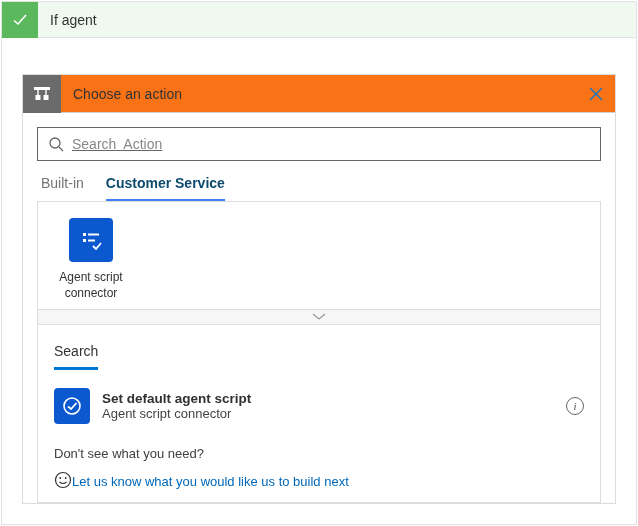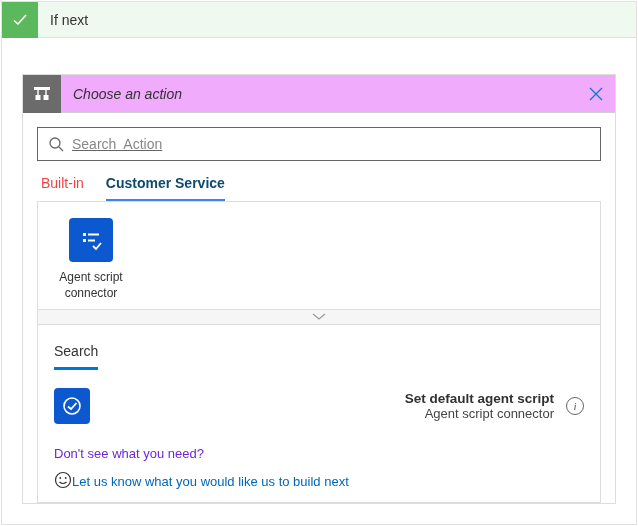--- a/index.html
+++ b/index.html
@@ -44,23 +44,22 @@
       padding: 36px 20px 0 20px;
     }
     .panel {
       border: 1px solid #ddd;
       background: #fff;
     }
     .panel-header {
       display: flex;
       align-items: center;
       height: 38px;
-      background: #f0abfc;
+      background: #f97316;
       border-bottom: 1px solid #d0d0d0;
-      font-style: italic;
     }
     .panel-header .icon-box {
       width: 38px;
       height: 38px;
       background: #6b6b6b;
       display: flex;
       align-items: center;
       justify-content: center;
       color: #fff;
     }
@@ -104,21 +103,21 @@
     .search-box input::placeholder { color: #888; }
     
     .tabs {
       display: flex;
       gap: 22px;
       padding: 14px 4px 0 4px;
     }
     .tab {
       padding-bottom: 8px;
       cursor: pointer;
-      color: #ef4444;
+      color: #737373;
     }
     .tab.active {
       color: #0c4a6e;
       font-weight: 600;
       border-bottom: 2px solid #3b82f6;
     }
     
     .tiles-box {
       border: 1px solid #ddd;
       border-bottom: none;
@@ -187,57 +186,57 @@
       width: 36px;
       height: 36px;
       border-radius: 4px;
       background: #0c59cf;
       display: flex;
       align-items: center;
       justify-content: center;
       color: #fff;
       flex-shrink: 0;
     }
-    .action-row .action-text { flex: 1; text-align: right; }
+    .action-row .action-text { flex: 1; }
     .action-row .action-title { font-weight: 600; font-size: 13.5px; }
     .action-row .action-sub { font-size: 13px; color: #444; }
     .action-row .info {
       width: 18px;
       height: 18px;
       border: 1px solid #666;
       border-radius: 50%;
       display: flex;
       align-items: center;
       justify-content: center;
       font-size: 11px;
       color: #555;
       font-style: italic;
       font-family: Georgia, serif;
     }
-    .footer-prompt { font-size: 13px; color: #6d28d9; margin-top: 4px; }
+    .footer-prompt { font-size: 13px; color: #404040; margin-top: 4px; }
     .footer-link-row {
       display: flex;
       align-items: center;
       margin-top: 10px;
       font-size: 13px;
     }
     .footer-link-row a { color: #0067b8; text-decoration: none; cursor: pointer; }
   </style>
 </head>
 <body>
 
 <div class="outer-border">
 
   <div class="top-bar">
     <div class="check-box">
       <svg width="16" height="16" viewBox="0 0 16 16">
           <path d="M2 8.5 L6 12 L14 3" stroke="#fff" stroke-width="1.6" fill="none"></path>
         </svg>
     </div>
-    <div class="title">If next</div>
+    <div class="title">If agent</div>
   </div>
 
   <div class="content">
     <div class="panel">
 
       <div class="panel-header">
         <div class="icon-box">
           <svg width="20" height="20" viewBox="0 0 20 20">
             <rect x="2" y="3" width="16" height="3" fill="#fff"></rect>
             <line x1="6" y1="6" x2="6" y2="11" stroke="#fff" stroke-width="1.4"></line>

